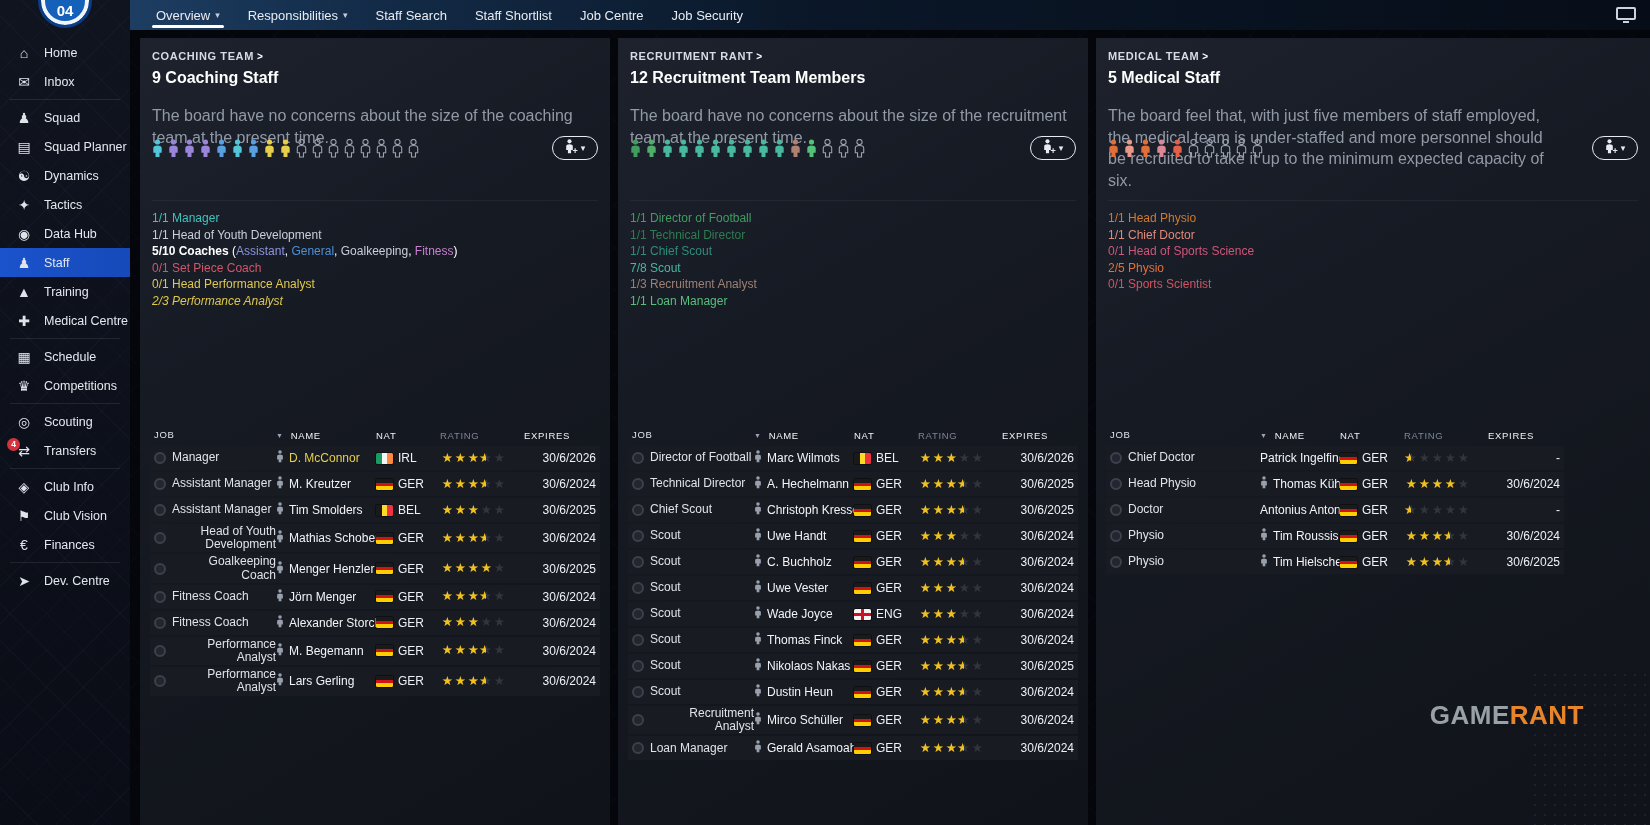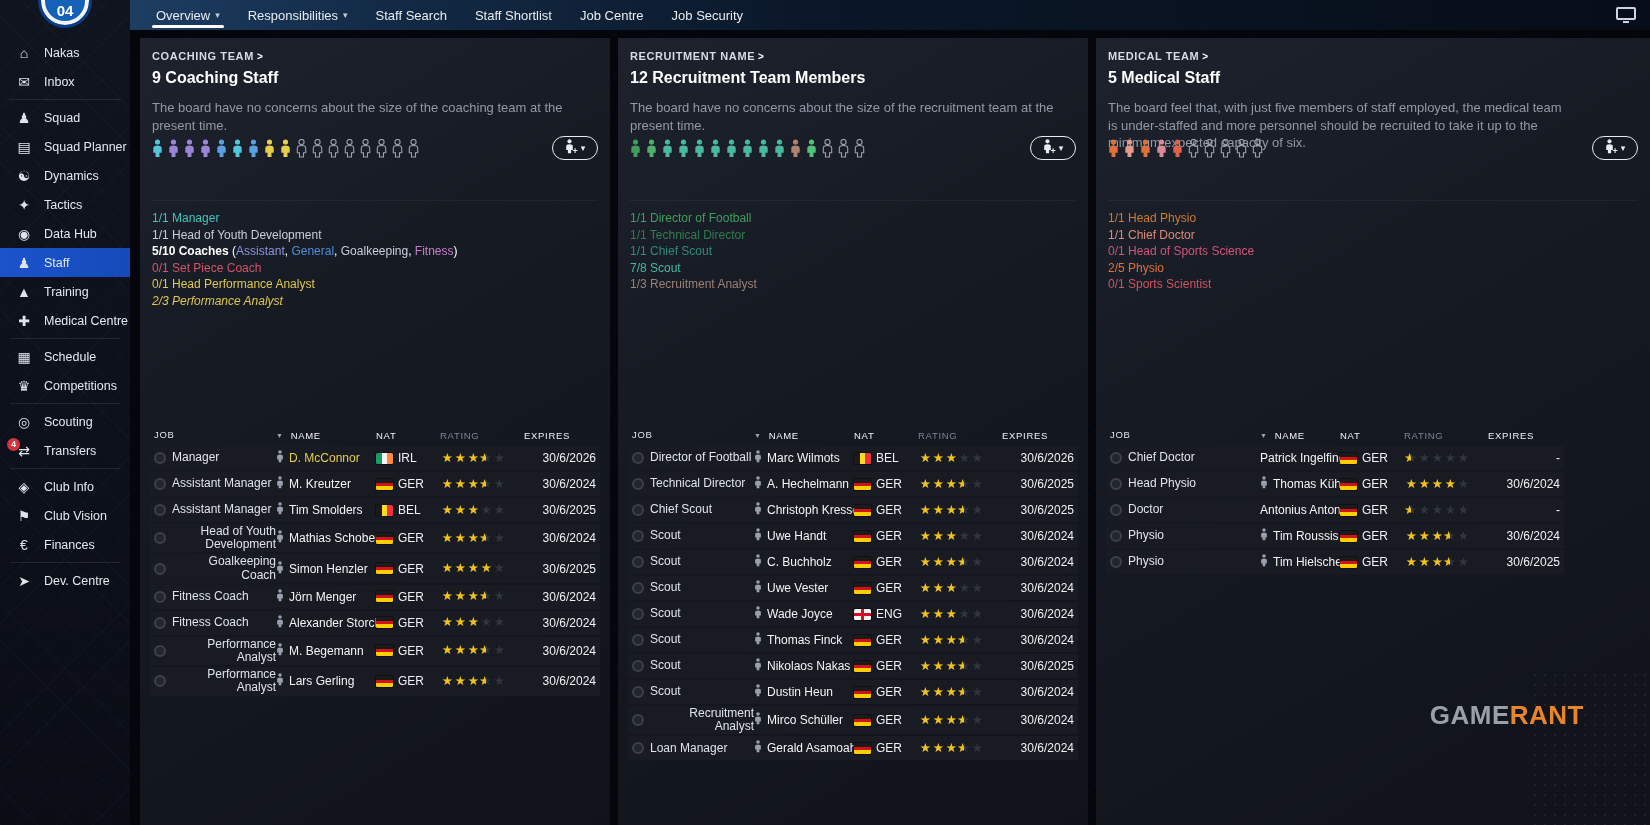--- a/index.html
+++ b/index.html
@@ -67,21 +67,21 @@
       #04060c;
     display:grid; grid-template-columns:470px 470px 1fr; gap:8px; padding:8px 0 0 10px;
   }
   .panel {
     position:relative; padding:8px 12px;
     background:linear-gradient(150deg,#1d222d 0%,#161a23 35%,#101319 100%);
   }
   .kicker { font-size:11px; letter-spacing:.6px; color:#d6dbe4; font-weight:bold; cursor:pointer; display:inline-flex; align-items:center; gap:3px;}
   .kicker .kchev { font-size:10px; font-weight:bold; color:#fff; }
   .ptitle { font-size:16px; font-weight:bold; color:#fff; margin-top:5px; }
-  .pdesc { font-size:13px; color:#9299a6; margin-top:12px; line-height:1.35; max-width:455px; }
+  .pdesc { font-size:16px; color:#9299a6; margin-top:18px; line-height:1.35; max-width:455px; }
   .people { position:absolute; left:12px; top:102px; display:flex; gap:5px; align-items:flex-end; height:22px; }
   .add-btn {
     position:absolute; right:12px; top:98px; width:46px; height:24px;
     border:1.5px solid #e8ecf2; border-radius:12px; background:transparent;
     display:flex; align-items:center; justify-content:center; gap:3px; cursor:pointer; color:#e8ecf2;
   }
   .add-btn .plus { font-size:9px; margin-left:-4px; margin-top:6px; font-weight:bold;}
   .add-btn .bchev { font-size:9px; }
   .roles { position:absolute; left:12px; top:162px; right:12px; border-top:1px solid rgba(255,255,255,.05); padding-top:9px; }
   .role-line { font-size:12px; line-height:16.5px; white-space:nowrap; }
@@ -123,21 +123,21 @@
 </head>
 <body>
 
 <nav class="sidebar">
   <div class="club-logo">
     <span>04</span>
   </div>
   <div>
       <div class="sb-item">
         <span class="sb-ic">⌂</span>
-        <span>Nakas</span>
+        <span>Home</span>
       </div>
       <div class="sb-item">
         <span class="sb-ic">✉</span>
         <span>Inbox</span>
       </div>
       <div class="sb-div"></div>
       <div class="sb-item">
         <span class="sb-ic">♟</span>
         <span>Squad</span>
       </div>
@@ -439,21 +439,21 @@
         <div class="trow">
       <span class="c-job">
             <span class="job-ic"></span>
             <span>Goalkeeping Coach</span>
           </span>
       <span class="c-name">
             <span><svg width="8" height="13" viewBox="0 0 11 19" xmlns="http://www.w3.org/2000/svg">
     <circle cx="5.5" cy="3" r="2.6" fill="#99a0ad"></circle>
     <path d="M1.3 9.2 Q1.3 6.5 5.5 6.5 Q9.7 6.5 9.7 9.2 L9.7 13.8 L7.5 13.8 L7.5 18 L3.5 18 L3.5 13.8 L1.3 13.8 Z" fill="#99a0ad"></path>
   </svg></span>
-            <span style="">Simon Henzler</span>
+            <span style="">Menger Henzler</span>
           </span>
       <span class="c-nat">
             <span class="flag flag-GER"></span>
             <span>GER</span>
           </span>
       <span class="c-rating">
             <span class="star">★<b style="width:100%">★</b></span>
             <span class="star">★<b style="width:100%">★</b></span>
             <span class="star">★<b style="width:100%">★</b></span>
             <span class="star">★<b style="width:100%">★</b></span>
@@ -559,21 +559,21 @@
             <span class="star">★<b style="width:50%">★</b></span>
             <span class="star">★<b style="width:0%">★</b></span>
           </span>
       <span class="c-exp">30/6/2024</span>
     </div>
       </div>
   </section>
 
   <section class="panel">
     <div class="kicker">
-      <span>RECRUITMENT NAME</span>
+      <span>RECRUITMENT RANT</span>
       <span class="kchev">&gt;</span>
     </div>
     <h2 class="ptitle">12 Recruitment Team Members</h2>
     <p class="pdesc">The board have no concerns about the size of the recruitment team at the present time.</p>
     <div class="people">
         <span><svg width="11" height="19" viewBox="0 0 11 19" xmlns="http://www.w3.org/2000/svg">
     <circle cx="5.5" cy="3" r="2.6" fill="#3f9e5f"></circle>
     <path d="M1.3 9.2 Q1.3 6.5 5.5 6.5 Q9.7 6.5 9.7 9.2 L9.7 13.8 L7.5 13.8 L7.5 18 L3.5 18 L3.5 13.8 L1.3 13.8 Z" fill="#3f9e5f"></path>
   </svg></span>
         <span><svg width="11" height="19" viewBox="0 0 11 19" xmlns="http://www.w3.org/2000/svg">
@@ -640,20 +640,21 @@
   </svg></span>
         <span class="plus">+</span>
         <span class="bchev">▾</span>
       </button>
     <div class="roles">
         <div class="role-line"><span style="color:#3f9e5f;margin-top:6px;">1/1 Director of Football</span></div>
         <div class="role-line"><span style="color:#2f7d52;">1/1 Technical Director</span></div>
         <div class="role-line"><span style="color:#2e8d7a;">1/1 Chief Scout</span></div>
         <div class="role-line"><span style="color:#49b8a0;">7/8 Scout</span></div>
         <div class="role-line"><span style="color:#9c8074;">1/3 Recruitment Analyst</span></div>
+        <div class="role-line"><span style="color:#55c07a;">1/1 Loan Manager</span></div>
       </div>
     <div class="ttable">
         <div class="thead">
     <span class="c-job">JOB</span>
     <span class="c-name"><span class="th-sort">▼</span>NAME</span>
     <span class="c-nat">NAT</span>
     <span class="c-rating">RATING</span>
     <span class="c-exp">EXPIRES</span>
   </div>
         <div class="trow">

